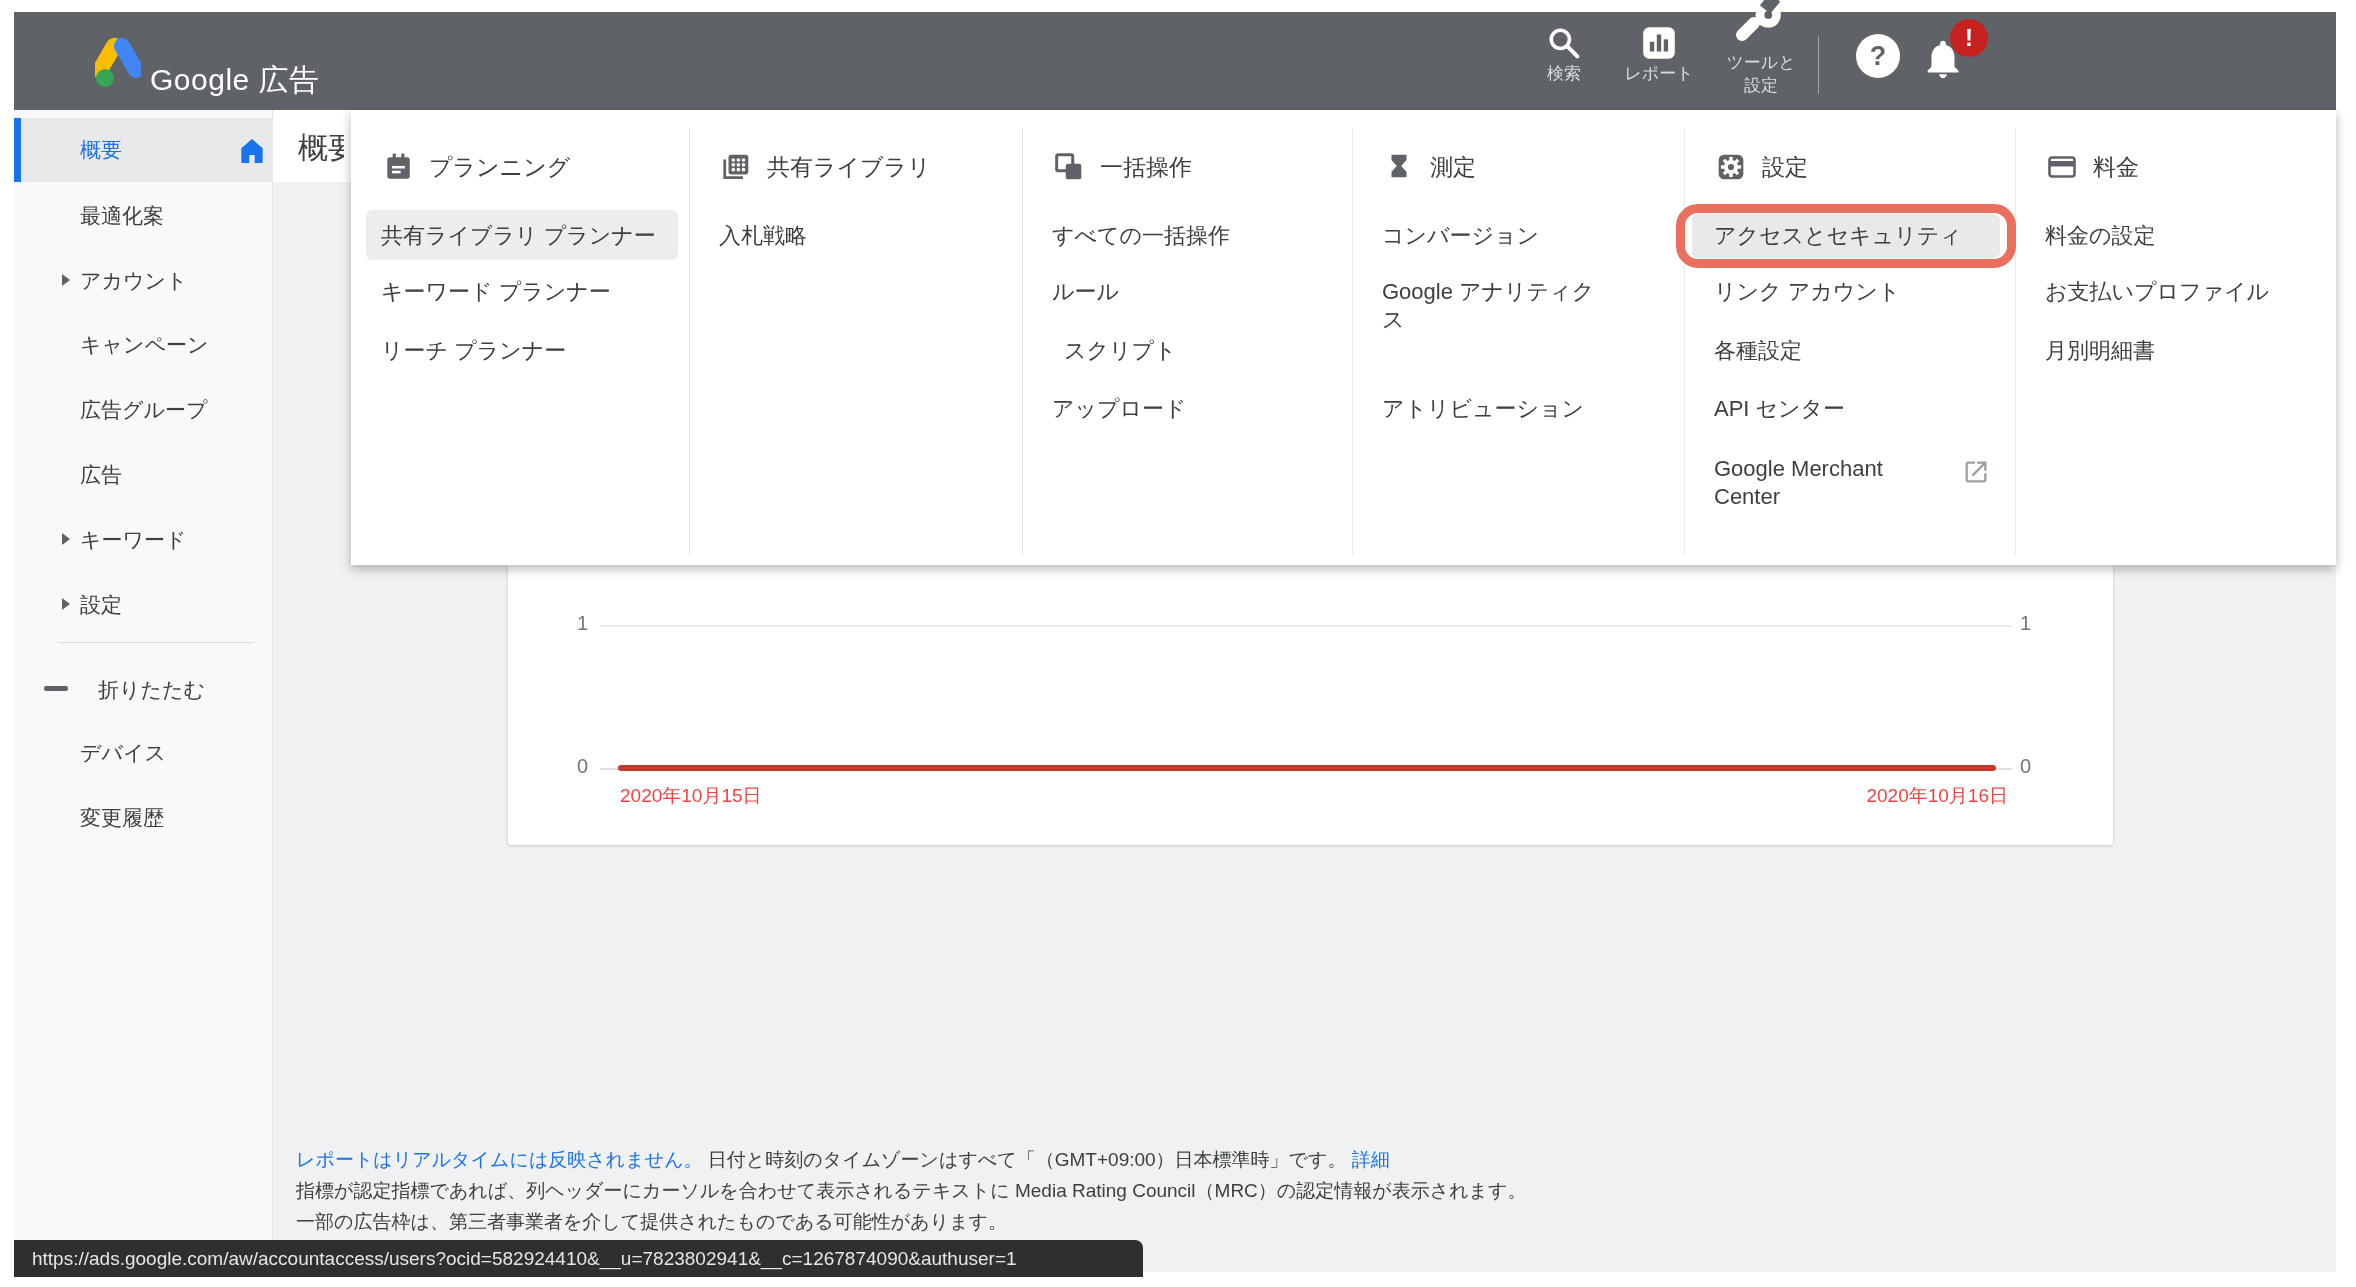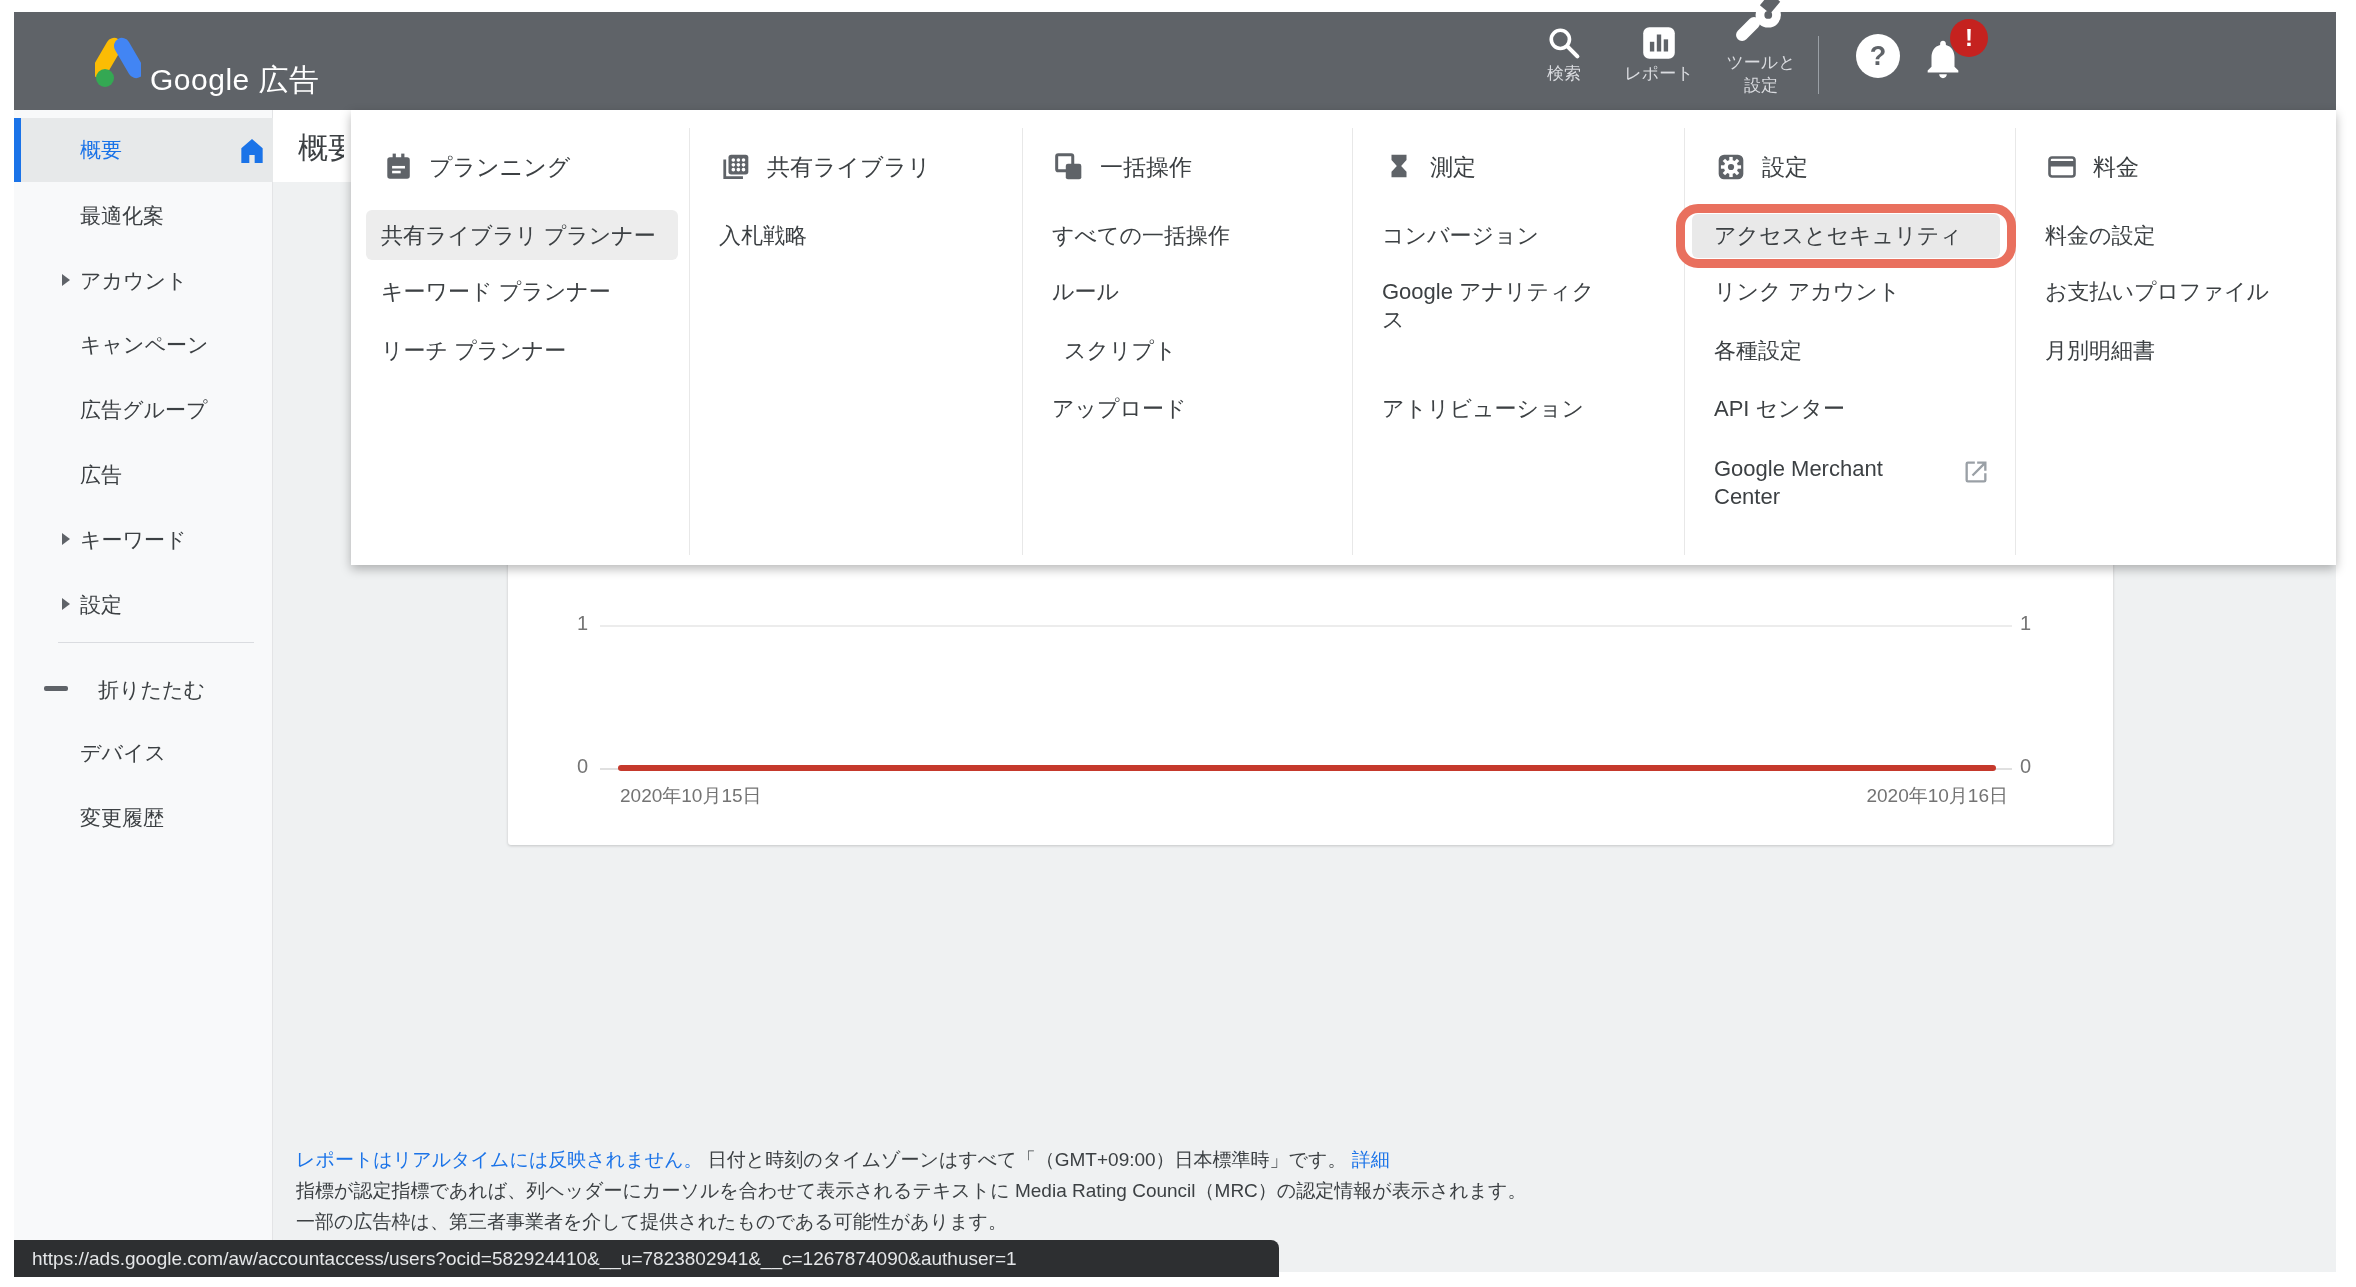--- a/index.html
+++ b/index.html
@@ -34,40 +34,40 @@
   .page-title-clip { position:absolute; left:25px; top:16px; width:46px; height:44px; overflow:hidden; white-space:nowrap; font-size:30px; line-height:44px; color:#3c4043; }
 
   
   .card { position:absolute; left:508px; top:182px; width:1605px; height:663px; background:#ffffff; border-radius:3px; box-shadow:0 1px 3px rgba(0,0,0,.18); z-index:8; }
   .gridline { position:absolute; left:92px; top:443px; width:1412px; height:2px; background:#ececec; }
   .axisline { position:absolute; left:92px; top:586px; width:1412px; height:2px; background:#e0e0e0; }
   .redline { position:absolute; left:110px; top:583px; width:1378px; height:6px; border-radius:3px; }
   .ytick { position:absolute; width:58px; font-size:20px; color:#757575; }
   .ytick.l { left:22px; text-align:right; }
   .ytick.r { left:1512px; text-align:left; }
-  .xdate { position:absolute; top:601px; font-size:19px; color:#737373; white-space:nowrap; }
+  .xdate { position:absolute; top:601px; font-size:19px; color:#ef4444; white-space:nowrap; }
 
   
   .menu { position:absolute; left:351px; top:110px; width:1985px; height:455px; background:#ffffff; box-shadow:0 4px 10px rgba(0,0,0,.28); z-index:40; }
   .mcol { position:absolute; top:0; width:331px; height:455px; }
   .mdiv { position:absolute; top:18px; width:1px; height:427px; background:#e8e8e8; }
   .mhead { position:absolute; left:32px; top:40px; height:34px; display:flex; align-items:center; gap:16px; font-size:23px; color:#3c4043; white-space:nowrap; }
   .mitem { position:absolute; left:30px; font-size:22px; line-height:28px; color:#3c4043; white-space:nowrap; cursor:pointer; }
   .mitem.wrap { white-space:normal; }
   .hl-bg { position:absolute; left:15px; top:100px; width:312px; height:50px; background:#ededed; border-radius:6px; }
   .ring { position:absolute; left:-8px; top:94px; width:340px; height:64px; border:9px solid #e9705e; border-radius:22px; }
   .ring-bg { position:absolute; left:8px; top:104px; width:308px; height:44px; background:#e9e9e9; border-radius:6px; }
   .ext-ic { position:absolute; left:278px; top:348px; }
 
   
   .footer { position:absolute; left:296px; top:1144px; width:1620px; font-size:19px; line-height:31px; color:#3c4043; z-index:9; }
   .flink { color:#1a73e8; cursor:pointer; }
 
   
-  .status-tip { position:absolute; left:14px; top:1240px; width:1265px; height:37px; background:#2d2f31; border-top-right-radius:8px; color:#e4e6e8; font-size:19px; line-height:37px; padding-left:18px; white-space:nowrap; z-index:60; }
+  .status-tip { position:absolute; left:14px; top:1240px; width:1129px; height:37px; background:#2d2f31; border-top-right-radius:8px; color:#e4e6e8; font-size:19px; line-height:37px; padding-left:18px; white-space:nowrap; z-index:60; }
 </style>
 </head>
 <body>
 
 <div id="app">
 
   <div class="topbar">
     <svg class="logo-mark" viewBox="0 0 46 54">
       <rect x="4" y="2" width="16" height="44" rx="8" fill="#fbbc04" transform="rotate(30 12 24)"></rect>
       <rect x="26" y="2" width="16" height="44" rx="8" fill="#4285f4" transform="rotate(-30 34 24)"></rect>

